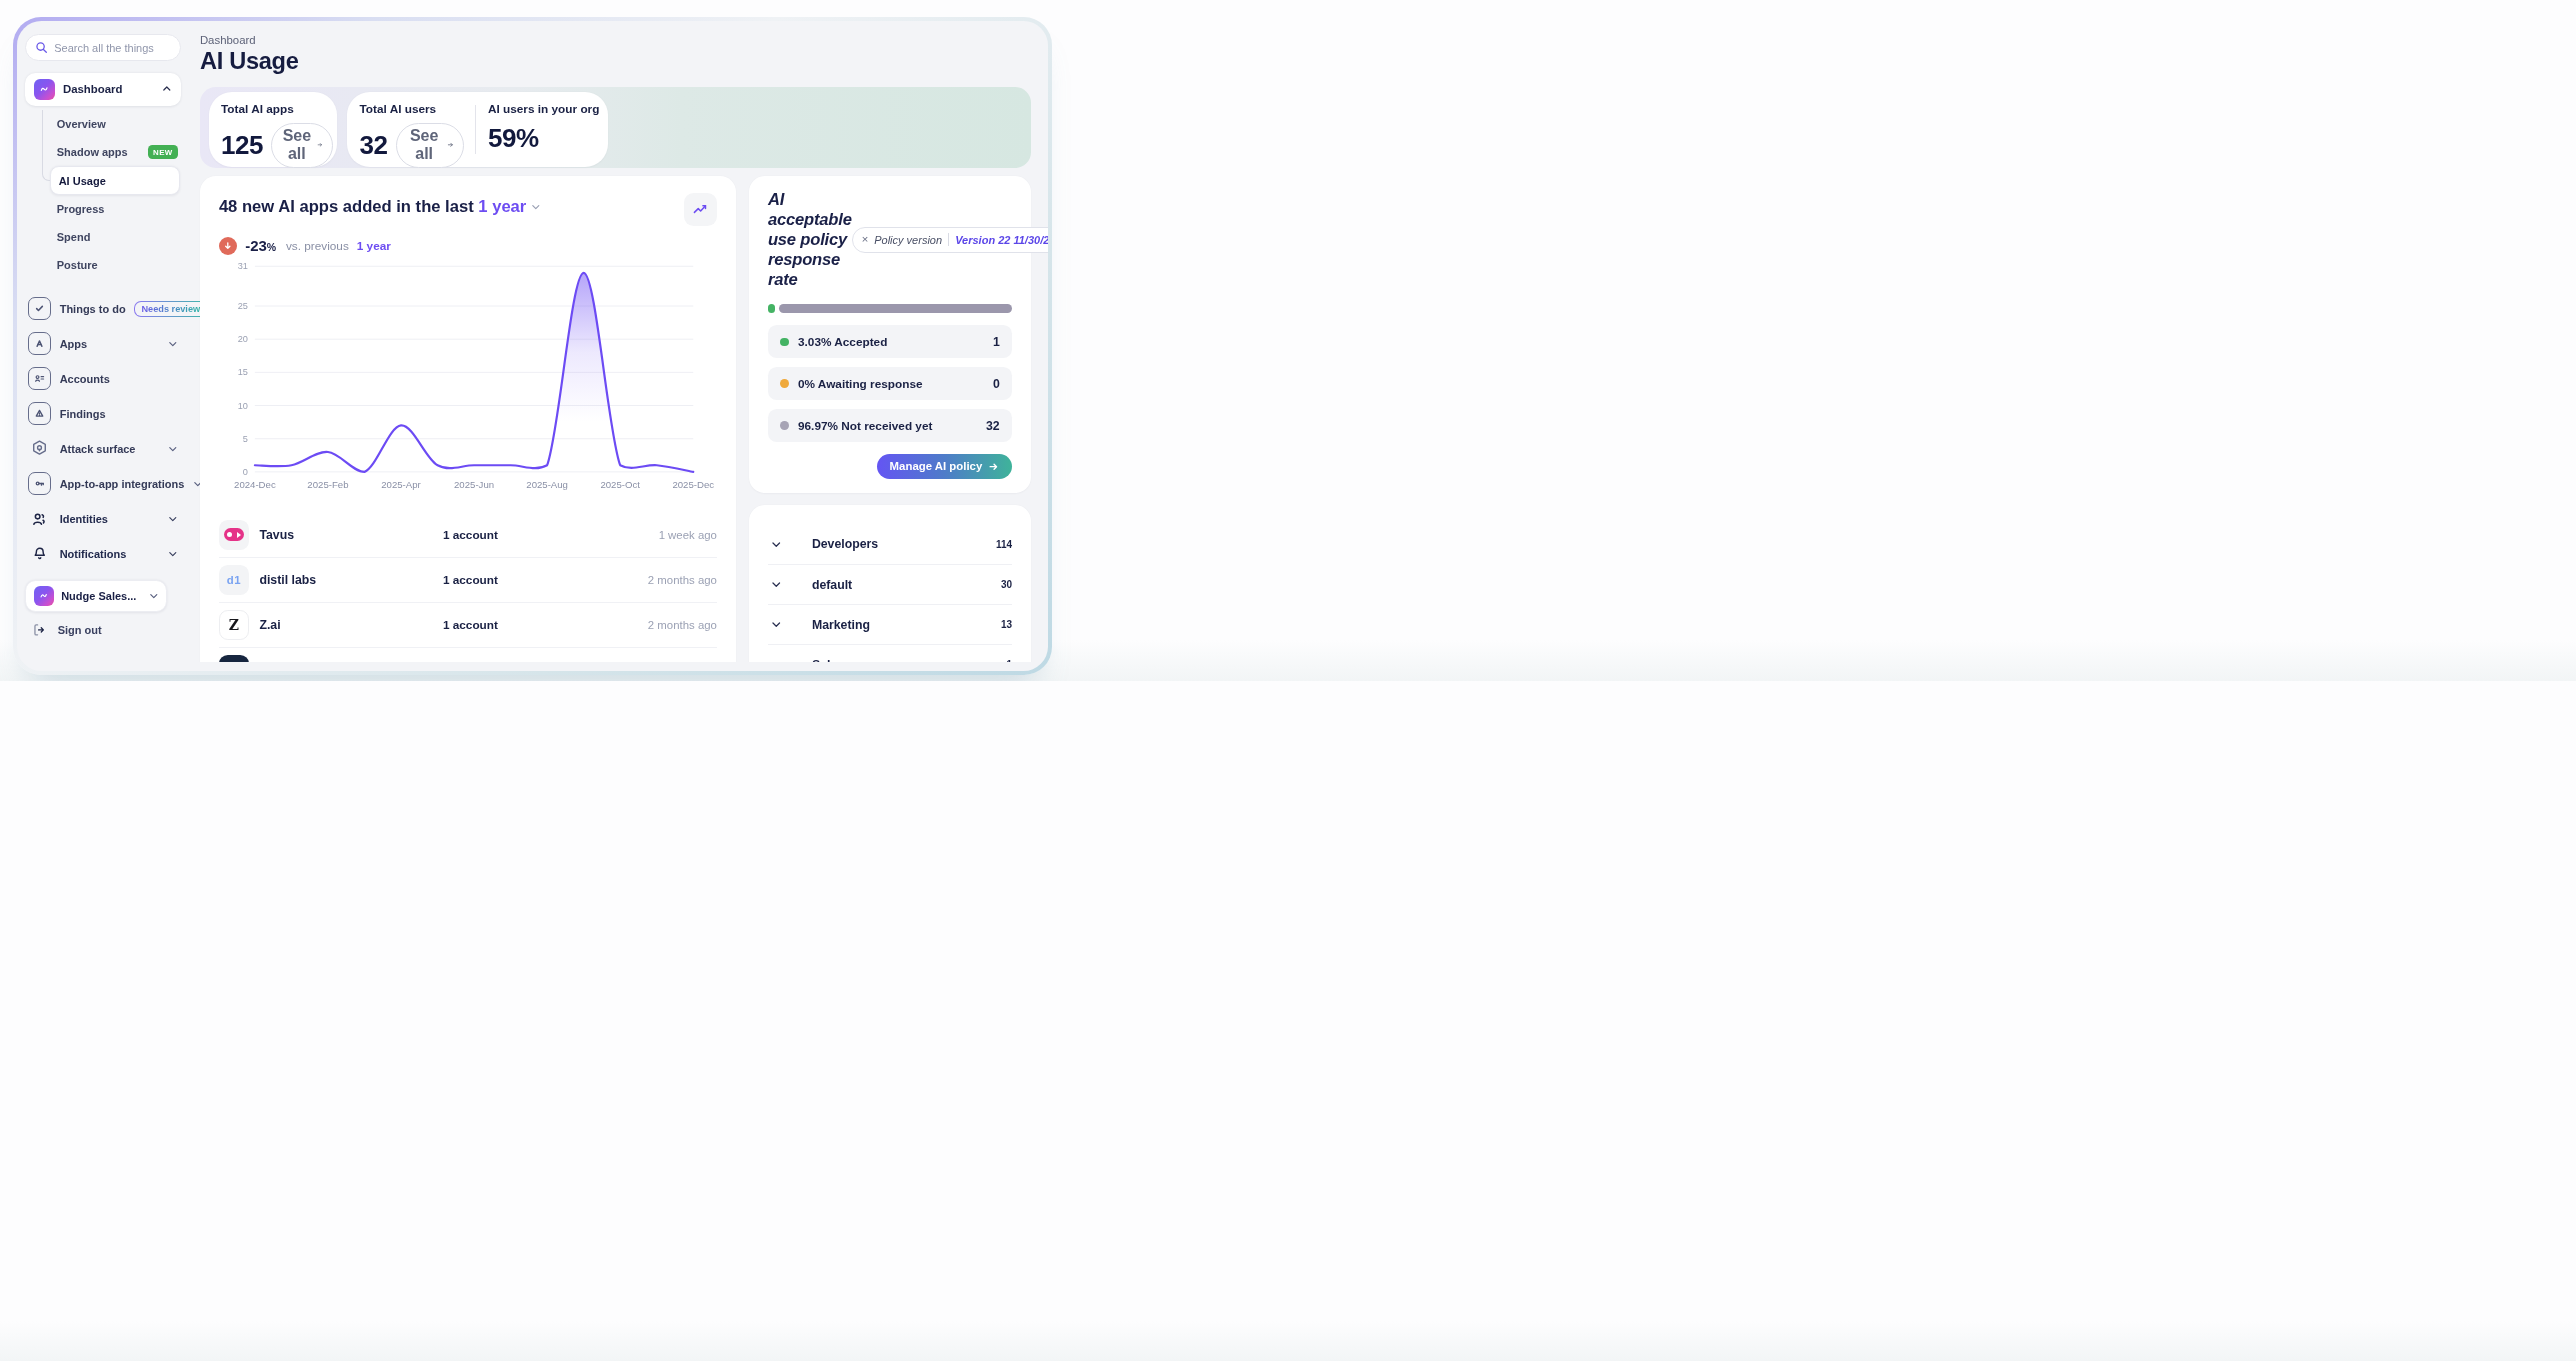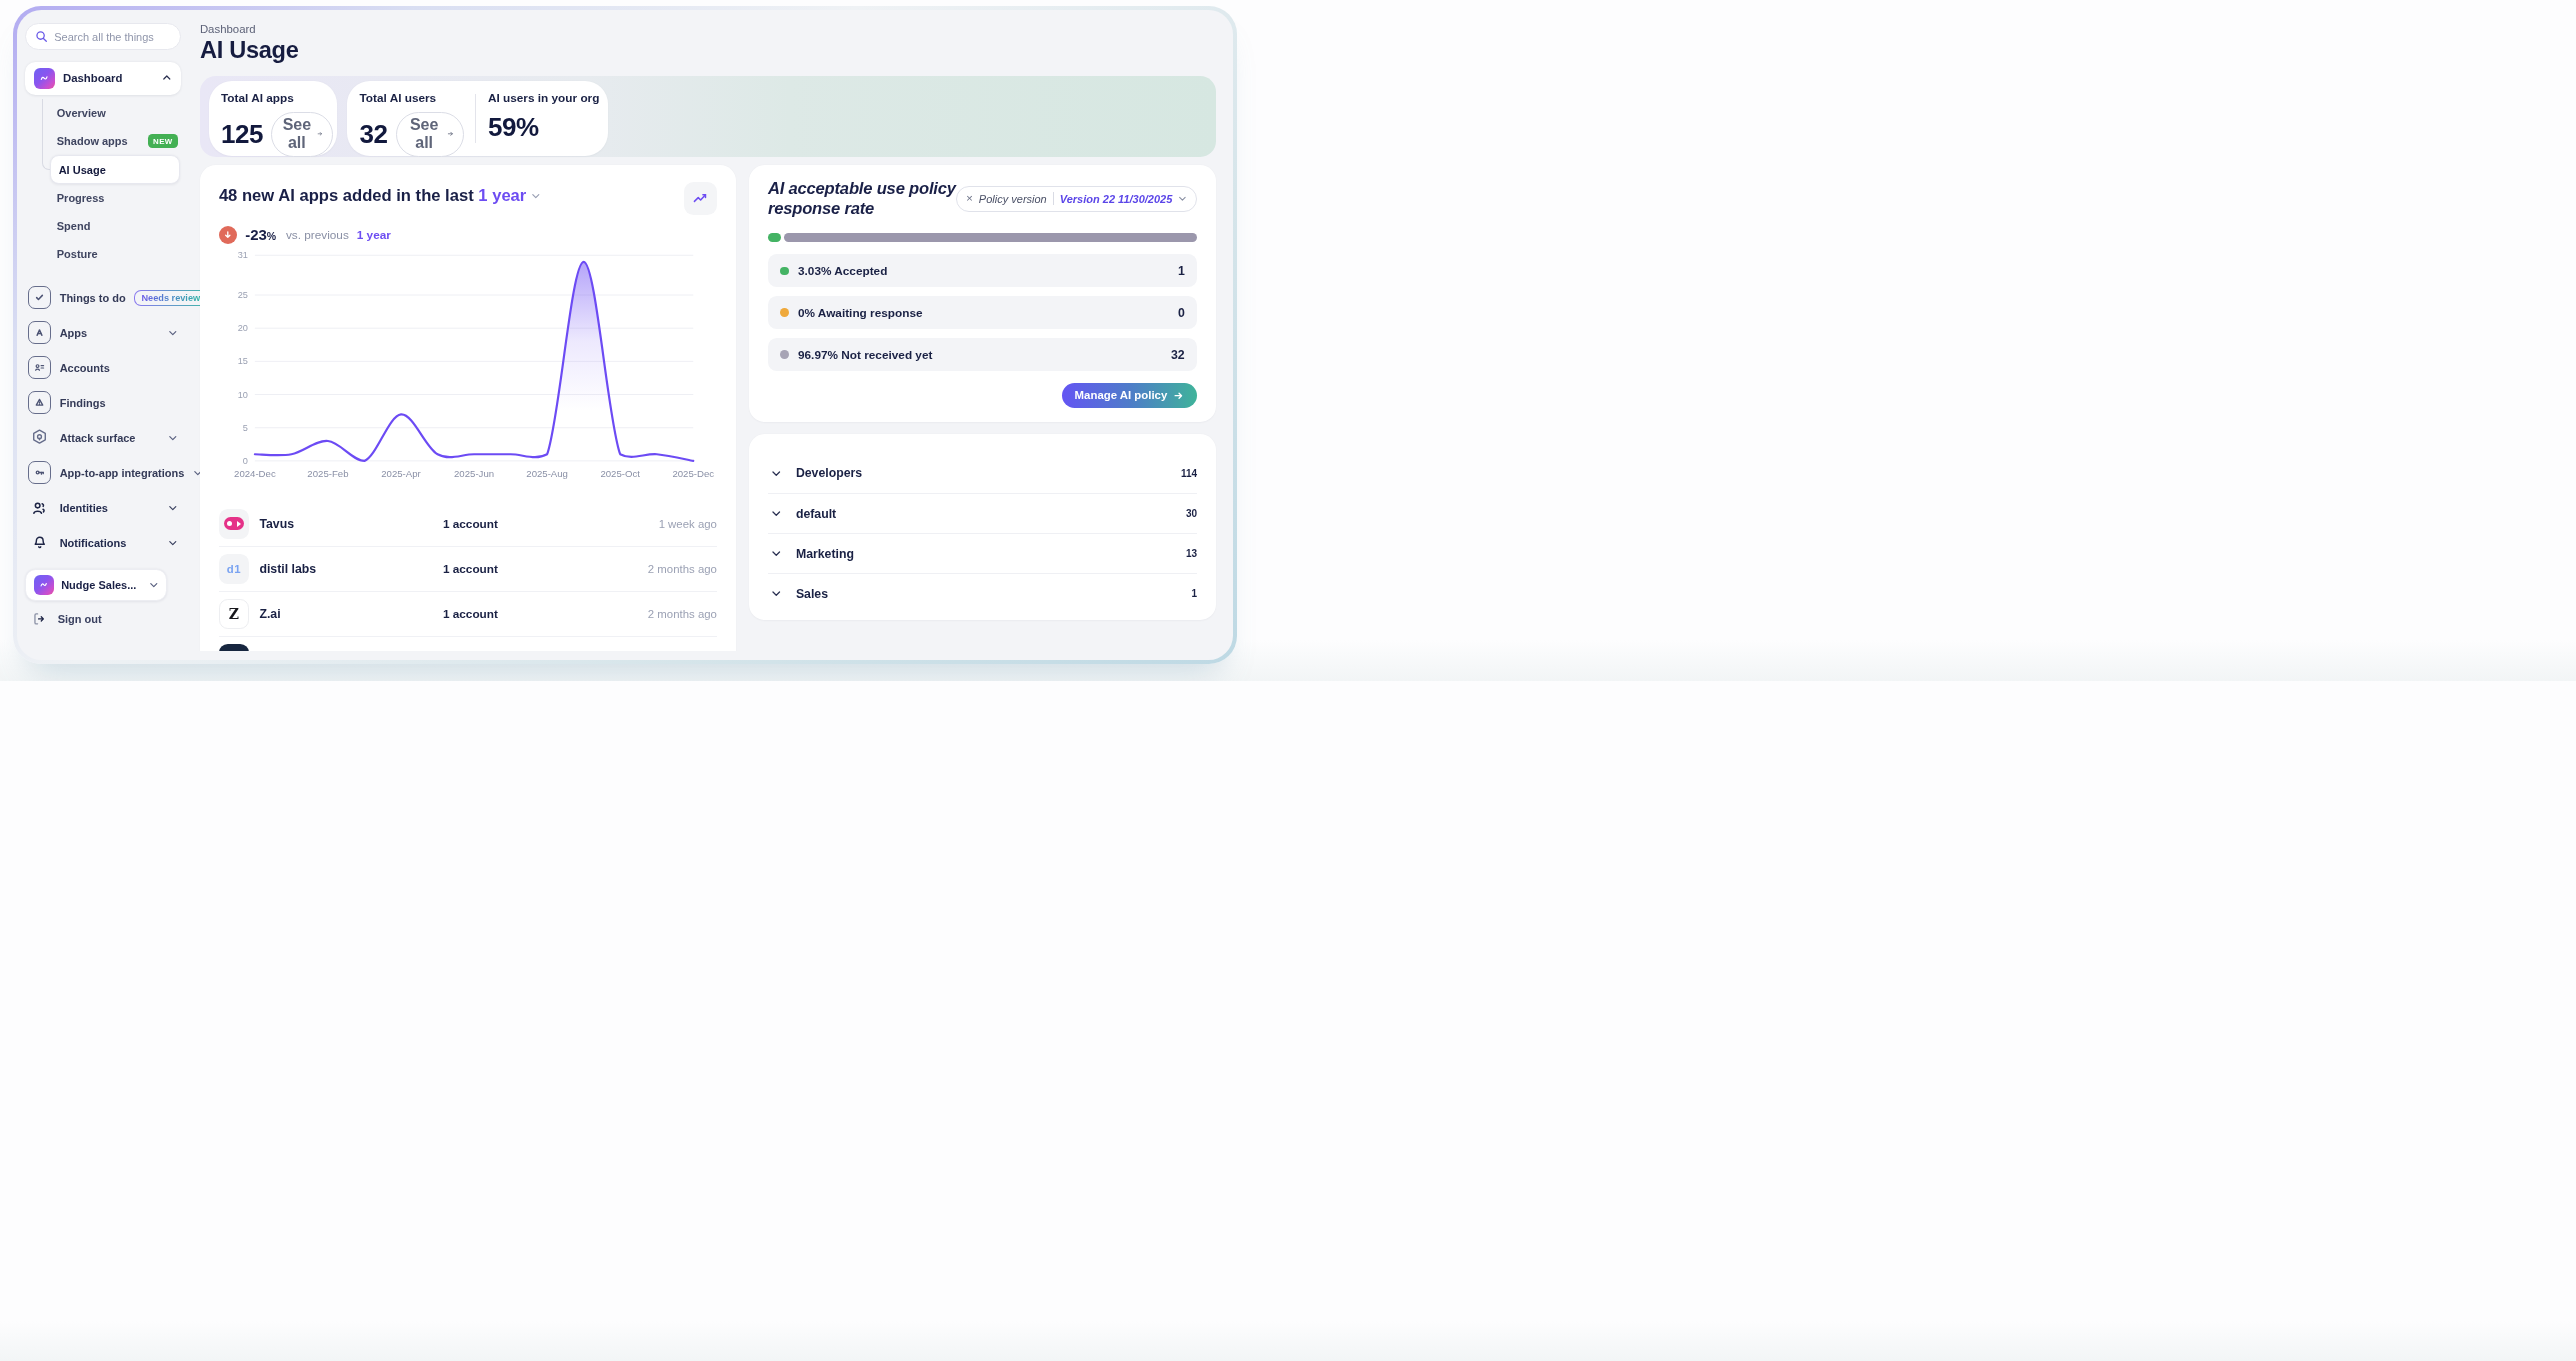--- a/index.html
+++ b/index.html
@@ -7,21 +7,21 @@
   body {
     font-family: "Liberation Sans", "DejaVu Sans", sans-serif;
     background: linear-gradient(#FDFDFE 0%, #FDFDFE 94%, #F2F5F6 100%);
     overflow: hidden; position: relative;
     color: #1A2144;
   }
   svg { display:block; }
 
   
   .frame {
-    position:absolute; left:13px; top:6px; width:1224px; height:658px;
+    position:absolute; left:13px; top:17px; width:1039px; height:658px;
     border-radius:28px;
     background: linear-gradient(140deg,#B2ABF1 0%, #D9DEF2 20%, #EFF2F5 42%, #D6E5EA 72%, #BED9E4 100%);
     box-shadow: 0 23px 31.5px -17.5px rgba(120,160,180,.35);
   }
   .window {
     position:absolute; inset:4.4px; border-radius:24.5px;
     background:#F3F4F7; overflow:hidden; display:flex;
   }
 
   
@@ -207,21 +207,21 @@
     padding:6.1px 12.3px; border-radius:13px; color:#fff; font-family:inherit;
     font-size:11.4px; font-weight:650;
     background:linear-gradient(90deg,#6455F3 0%, #4E7CC9 50%, #3FB39A 100%);
   }
 
   .breakdown-card { padding:14px 19px 7px; }
   .bd-head { display:flex; align-items:flex-start; }
   .bd-title { font-size:17.5px; font-weight:800; color:#1A2047; margin-top:6.1px; letter-spacing:-0.2px; }
   .bd-title .dim { color:#6D4DF2; cursor:pointer; }
   .bd-rows { margin-top:5.3px; }
-  .bd-row { height:40px; display:flex; align-items:center; gap:14px; border-top:0.9px solid #EFF0F4; cursor:pointer; }
+  .bd-row { height:40px; display:flex; align-items:center; gap:30px; border-top:0.9px solid #EFF0F4; cursor:pointer; }
   .bd-row:first-child { border-top:none; }
   .bd-name { font-size:12.3px; font-weight:650; color:#1A2144; }
   .bd-count { margin-left:auto; font-size:10px; font-weight:700; color:#1A2144; }
   .bd-chev { margin-left:3.5px; display:flex; }
 </style>
 </head>
 <body>
 
 <div class="frame">
   <div class="window">

